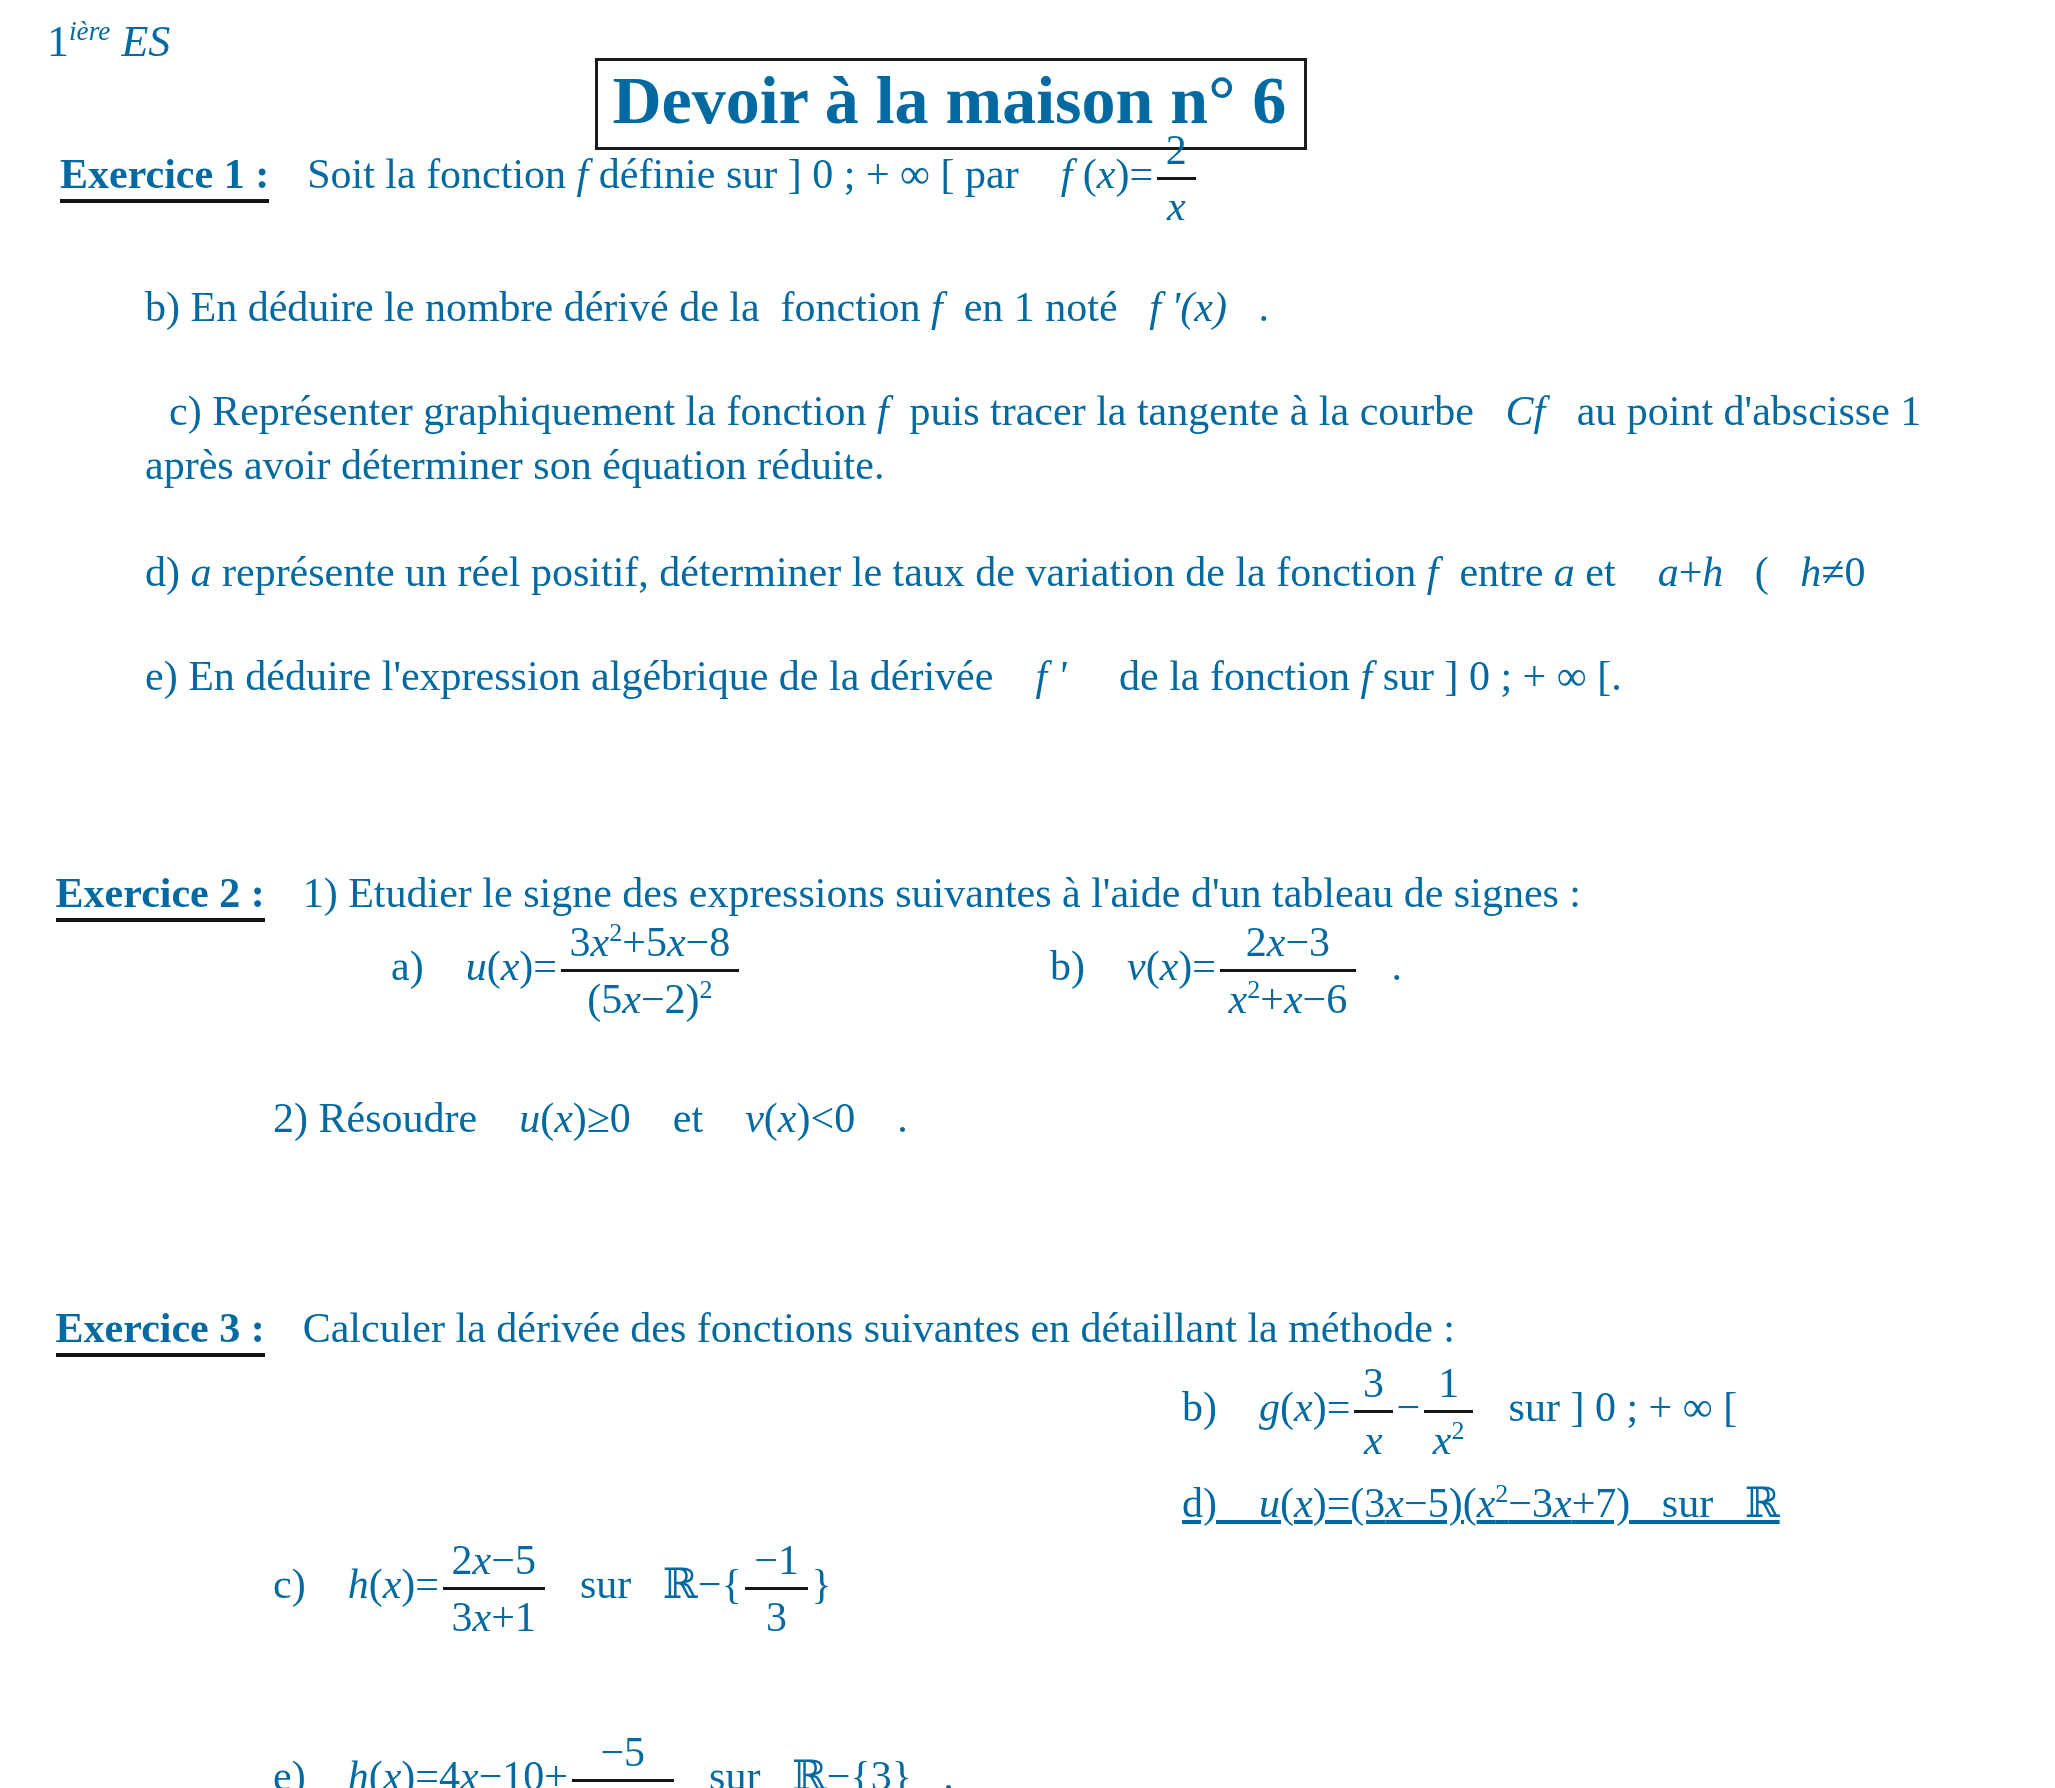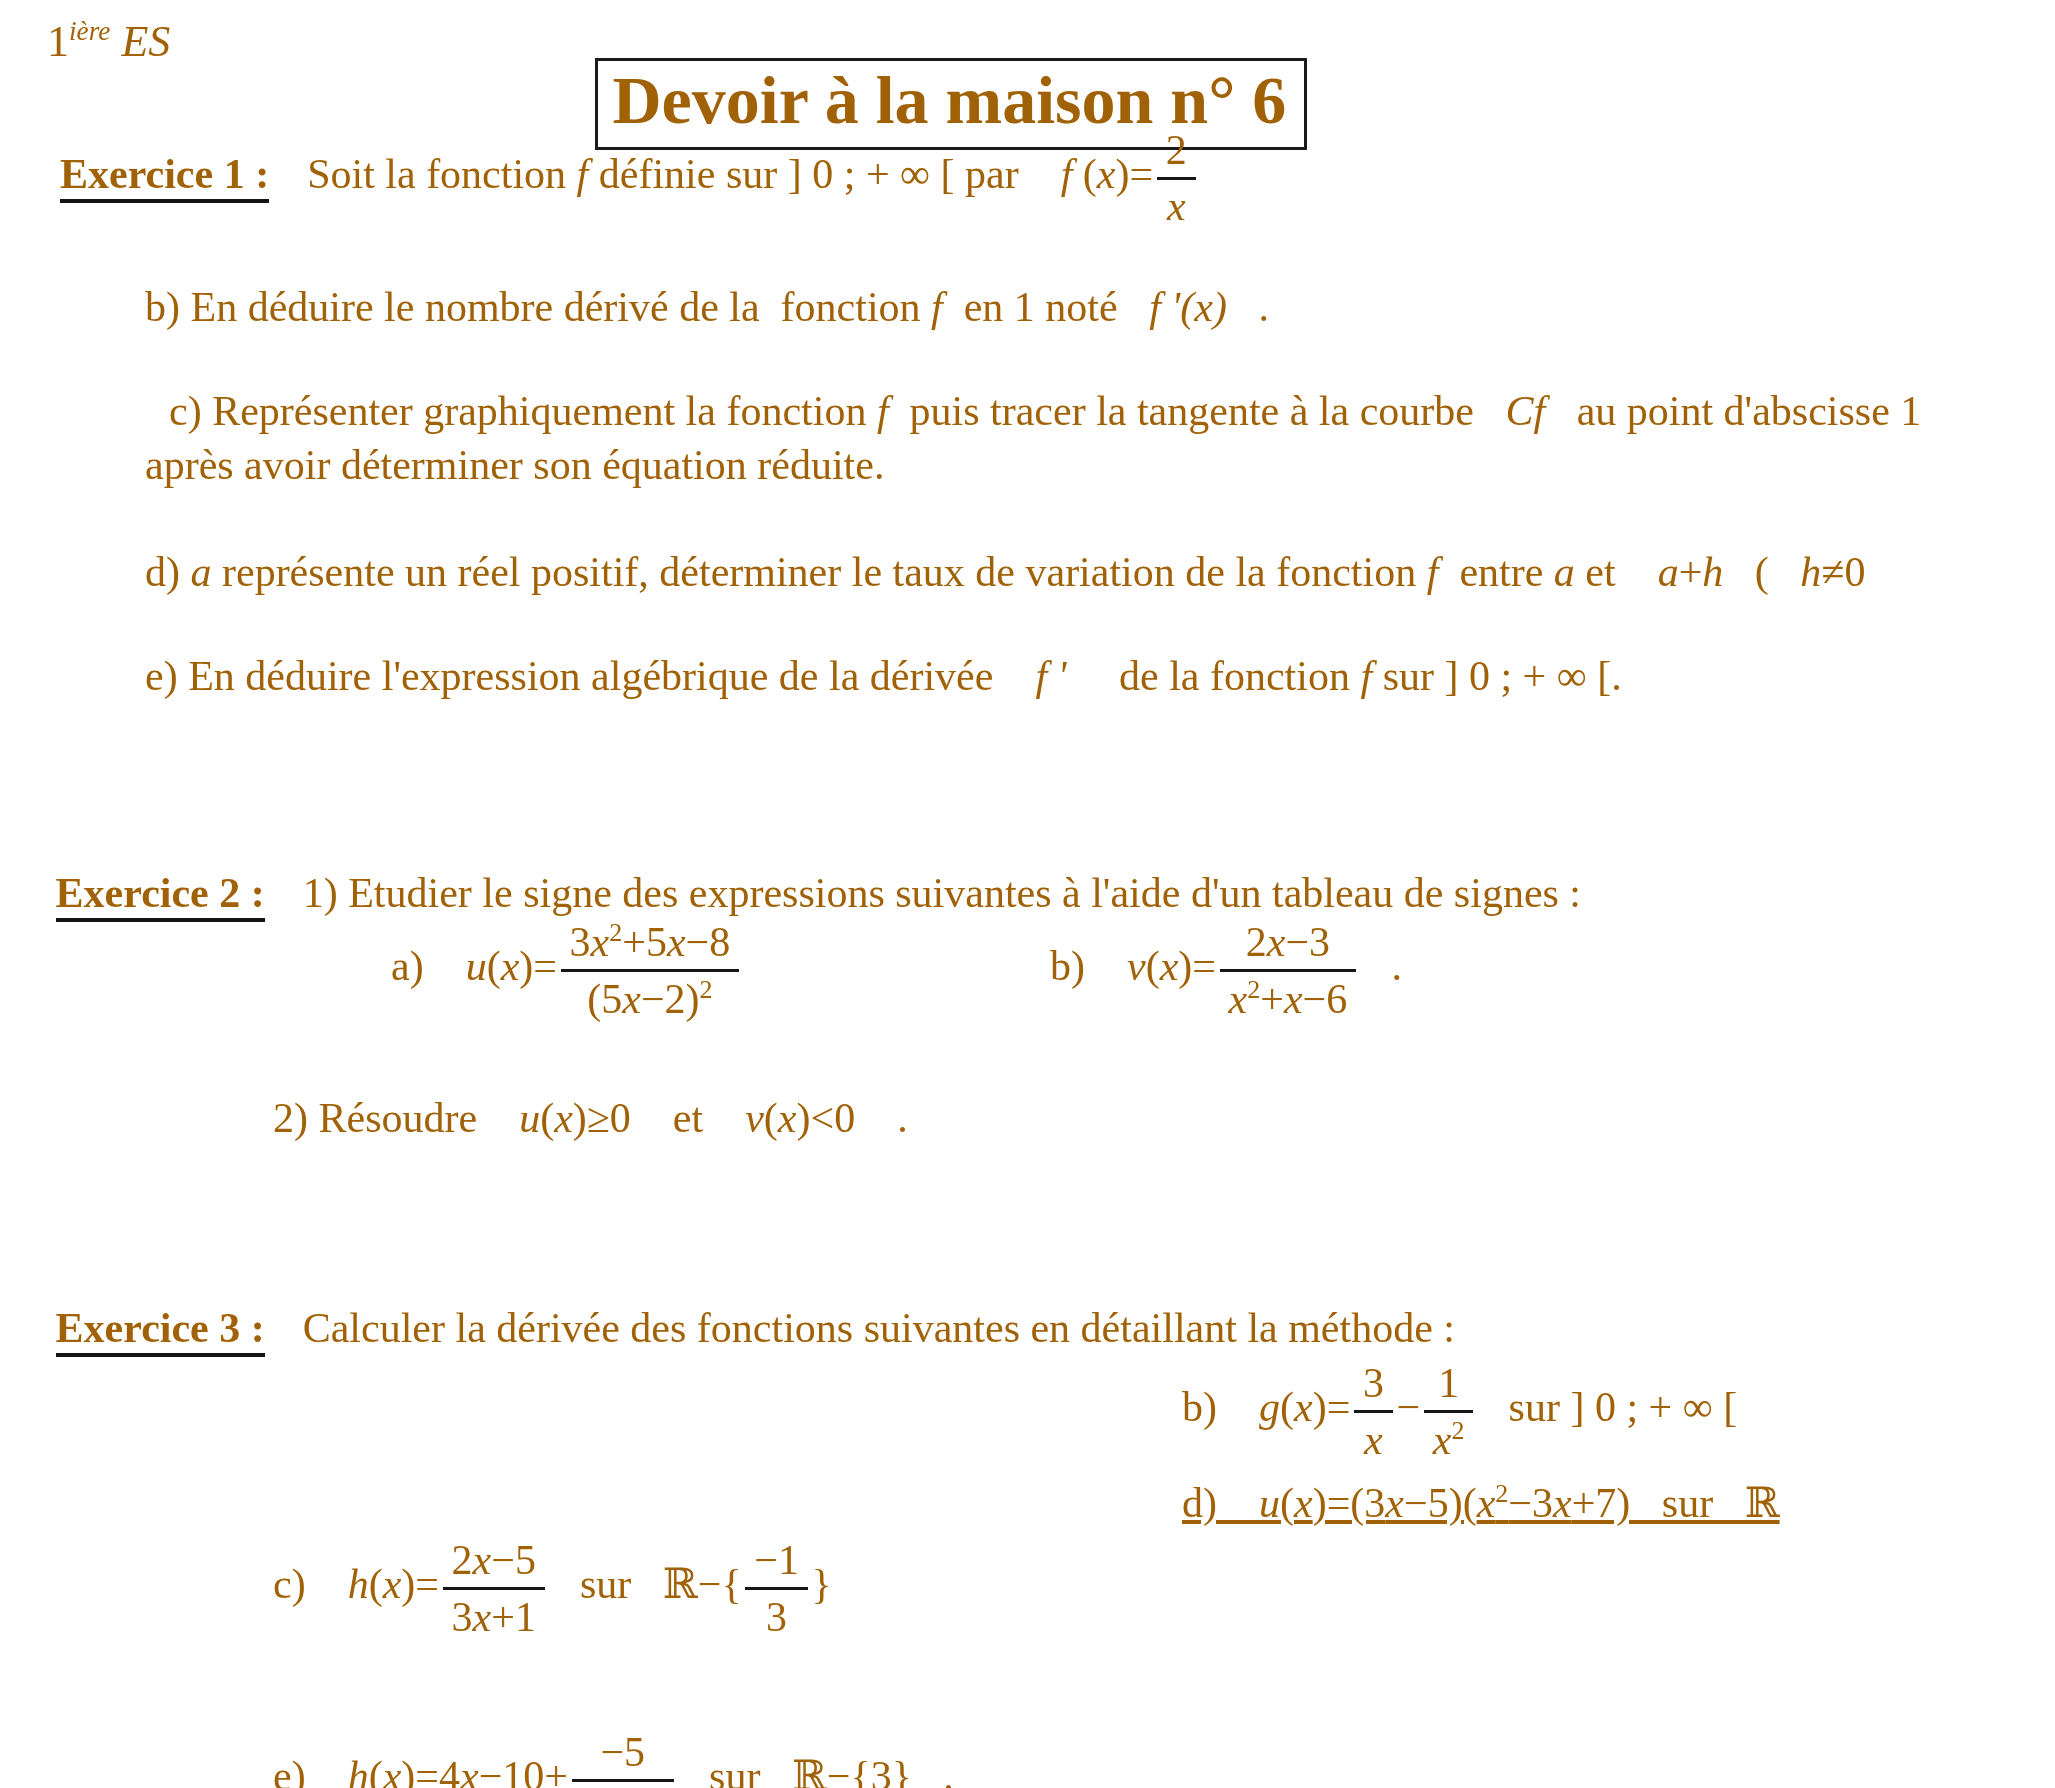--- a/index.html
+++ b/index.html
@@ -3,21 +3,21 @@
 <meta charset="utf-8">
 <style>
   html,body{margin:0;padding:0;background:#e8e8e8;}
   .page{
     position:relative;
     width:2056px;
     height:1788px;
     background:#ffffff;
     overflow:hidden;
     font-family:"Liberation Serif","DejaVu Serif",serif;
-    color:#a16207;
+    color:#0369a1;
     font-size:42px;
     line-height:1.3;
   }
   .abs{position:absolute;white-space:pre-wrap;}
   .class-label{font-size:44px;}
   .s-i{font-style:italic;}
   .s-sup{font-size:0.62em;vertical-align:super;line-height:0;}
   .title-box{
     display:inline-block;
     border:3.6px solid #1b1b1b;

